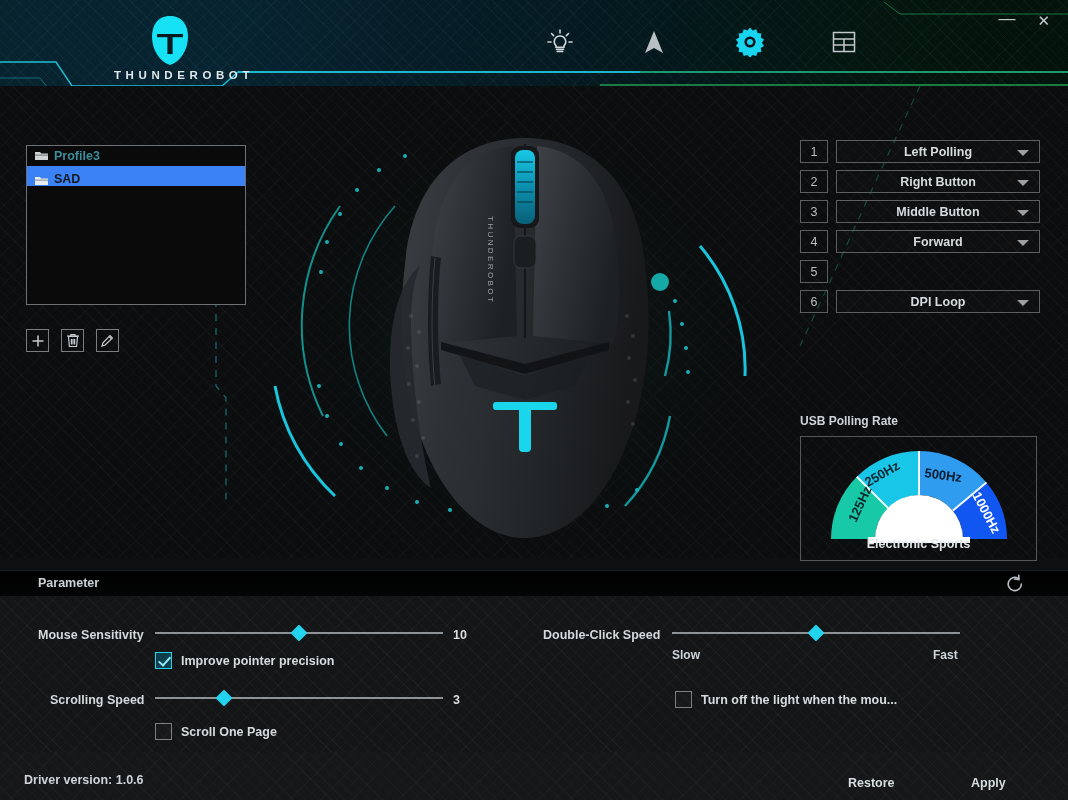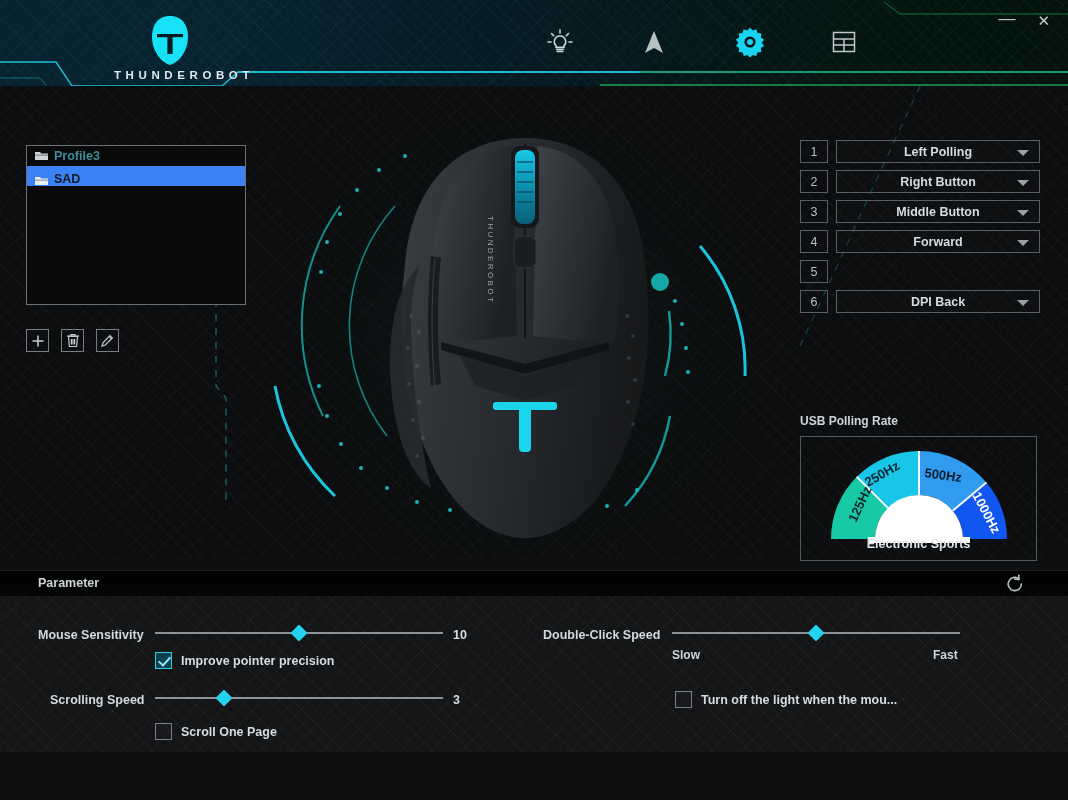--- a/index.html
+++ b/index.html
@@ -451,21 +451,21 @@
           <span>Forward</span>
           <span class="caret"></span>
         </div>
       </div>
       <div class="assign-row">
         <div class="assign-num">5</div>
       </div>
       <div class="assign-row">
         <div class="assign-num">6</div>
         <div class="assign-sel">
-          <span>DPI Back</span>
+          <span>DPI Loop</span>
           <span class="caret"></span>
         </div>
       </div>
     </div>
 
     <div id="polling">
       <div id="polling-title">USB Polling Rate</div>
       <div id="polling-box">
         <div id="gauge-wrap">
           <svg width="182" height="96" viewBox="0 0 182 96">
@@ -543,14 +543,19 @@
     </div>
     <div class="end-label" style="left:672px; top:52px;">Slow</div>
     <div class="end-label" style="left:933px; top:52px;">Fast</div>
 
     <div class="chk-row" style="left:675px; top:95px;">
       <span class="chk"></span>
       <span class="chk-label">Turn off the light when the mou...</span>
     </div>
   </div>
 
+  <div id="footer">
+    <div id="driver-version">Driver version: 1.0.6</div>
+    <div class="foot-btn" style="left:848px;">Restore</div>
+    <div class="foot-btn" style="left:971px;">Apply</div>
+  </div>
 
 </div>
 
 </body></html>

